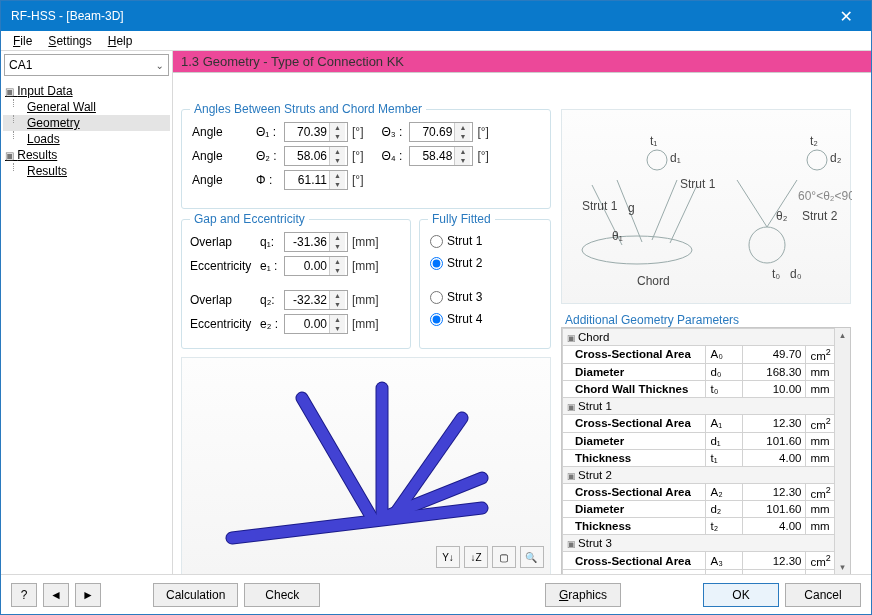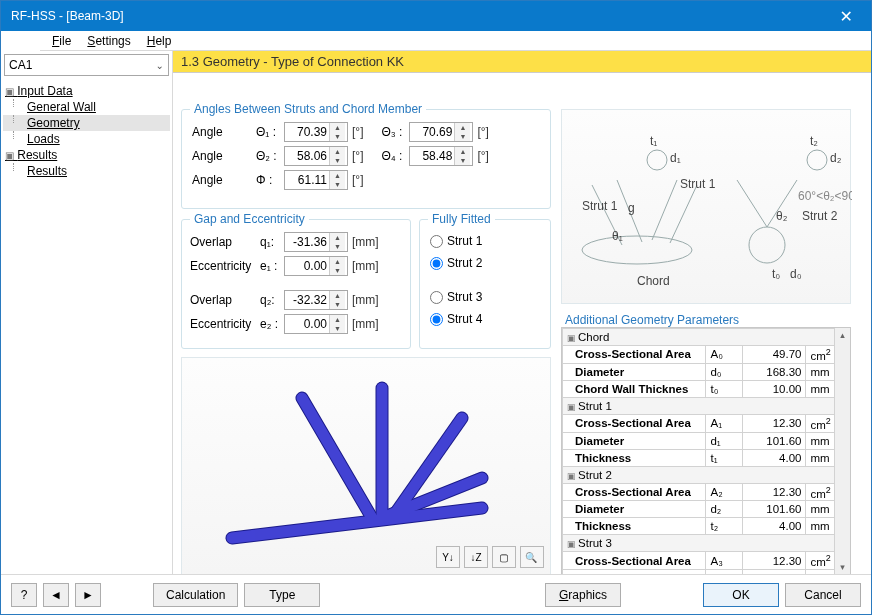--- a/index.html
+++ b/index.html
@@ -1,35 +1,35 @@
 <!DOCTYPE html>
 <html><head>
 <meta charset="utf-8">
 <style>
 * { box-sizing: border-box; font-family: "Segoe UI", Tahoma, sans-serif; font-size: 12px; }
 html, body { margin: 0; padding: 0; background: #fff; }
 .window { width: 872px; height: 615px; border: 1px solid #2a7abf; display: flex; flex-direction: column; background: #fff; }
 .titlebar { background: #0a79cb; color: #fff; height: 30px; display: flex; align-items: center; padding: 0 10px; justify-content: space-between; }
 .titlebar .title { font-size: 12px; }
 .titlebar .close { font-size: 16px; cursor: pointer; padding: 0 8px; }
-.menubar { height: 20px; display: flex; align-items: center; padding: 0 6px; gap: 4px; border-bottom: 1px solid #d9d9d9; margin-left: 39px; }
+.menubar { height: 20px; display: flex; align-items: center; padding: 0 6px; gap: 4px; border-bottom: 1px solid #d9d9d9; }
 .menubar span { padding: 2px 6px; cursor: default; }
 .menubar span u { text-decoration: underline; }
 .body { flex: 1; display: flex; min-height: 0; }
 .leftpanel { width: 172px; border-right: 1px solid #d9d9d9; display: flex; flex-direction: column; }
 .combo { margin: 3px; height: 22px; border: 1px solid #a7a7a7; display: flex; align-items: center; padding: 0 4px; justify-content: space-between; background: #fff; }
 .combo .chev { font-size: 10px; color: #555; }
 .tree { flex: 1; padding: 4px 2px; overflow: auto; font-size: 12px; }
 .tree-item { padding: 1px 2px; white-space: nowrap; text-decoration: underline; }
 .tree-root::before { content: "▣ "; color: #777; font-size: 10px; }
 .tree-child { padding-left: 24px; position: relative; }
 .tree-child::before { content: ""; position: absolute; left: 10px; top: 0; bottom: 50%; border-left: 1px dotted #999; }
 .tree-child.selected { background: #e4e4e4; }
 .rightpanel { flex: 1; display: flex; flex-direction: column; min-width: 0; }
-.panel-header { background: #fde047; padding: 3px 8px; font-size: 13px; color: #333; border-bottom: 1px solid #ccc; }
+.panel-header { background: #ec4899; padding: 3px 8px; font-size: 13px; color: #333; border-bottom: 1px solid #ccc; }
 .content { flex: 1; padding: 6px; overflow: hidden; margin-top: 24px; }
 .grp { position: absolute; border: 1px solid #cfe2ea; border-radius: 3px; background: #fff; }
 .grp-title { position: absolute; top: -8px; left: 8px; background: #fff; padding: 0 4px; color: #2a7abf; font-size: 12px; }
 .content-inner { position: relative; width: 100%; height: 100%; }
 .row { display: flex; align-items: center; height: 24px; }
 .lbl { width: 64px; }
 .sym { width: 28px; }
 .spin { width: 64px; height: 20px; border: 1px solid #a7a7a7; display: inline-flex; align-items: center; background: #fff; }
 .spin input { border: none; width: 44px; text-align: right; padding: 0 2px; font-size: 12px; outline: none; }
 .spin .ud { width: 16px; display: flex; flex-direction: column; border-left: 1px solid #ccc; }
@@ -381,20 +381,20 @@
           </div>
         </div>
     </div>
   </div>
   <div class="btnbar">
     <span class="iconbtn">?</span>
     <span class="iconbtn">◄</span>
     <span class="iconbtn">►</span>
     <div style="width:40px"></div>
     <span class="btn">Calculation</span>
-    <span class="btn">Type</span>
+    <span class="btn">Check</span>
     <div class="spacer"></div>
     <span class="btn"><u>G</u>raphics</span>
     <div style="width:70px"></div>
     <span class="btn primary">OK</span>
     <span class="btn">Cancel</span>
   </div>
 </div>
 
 </body></html>

